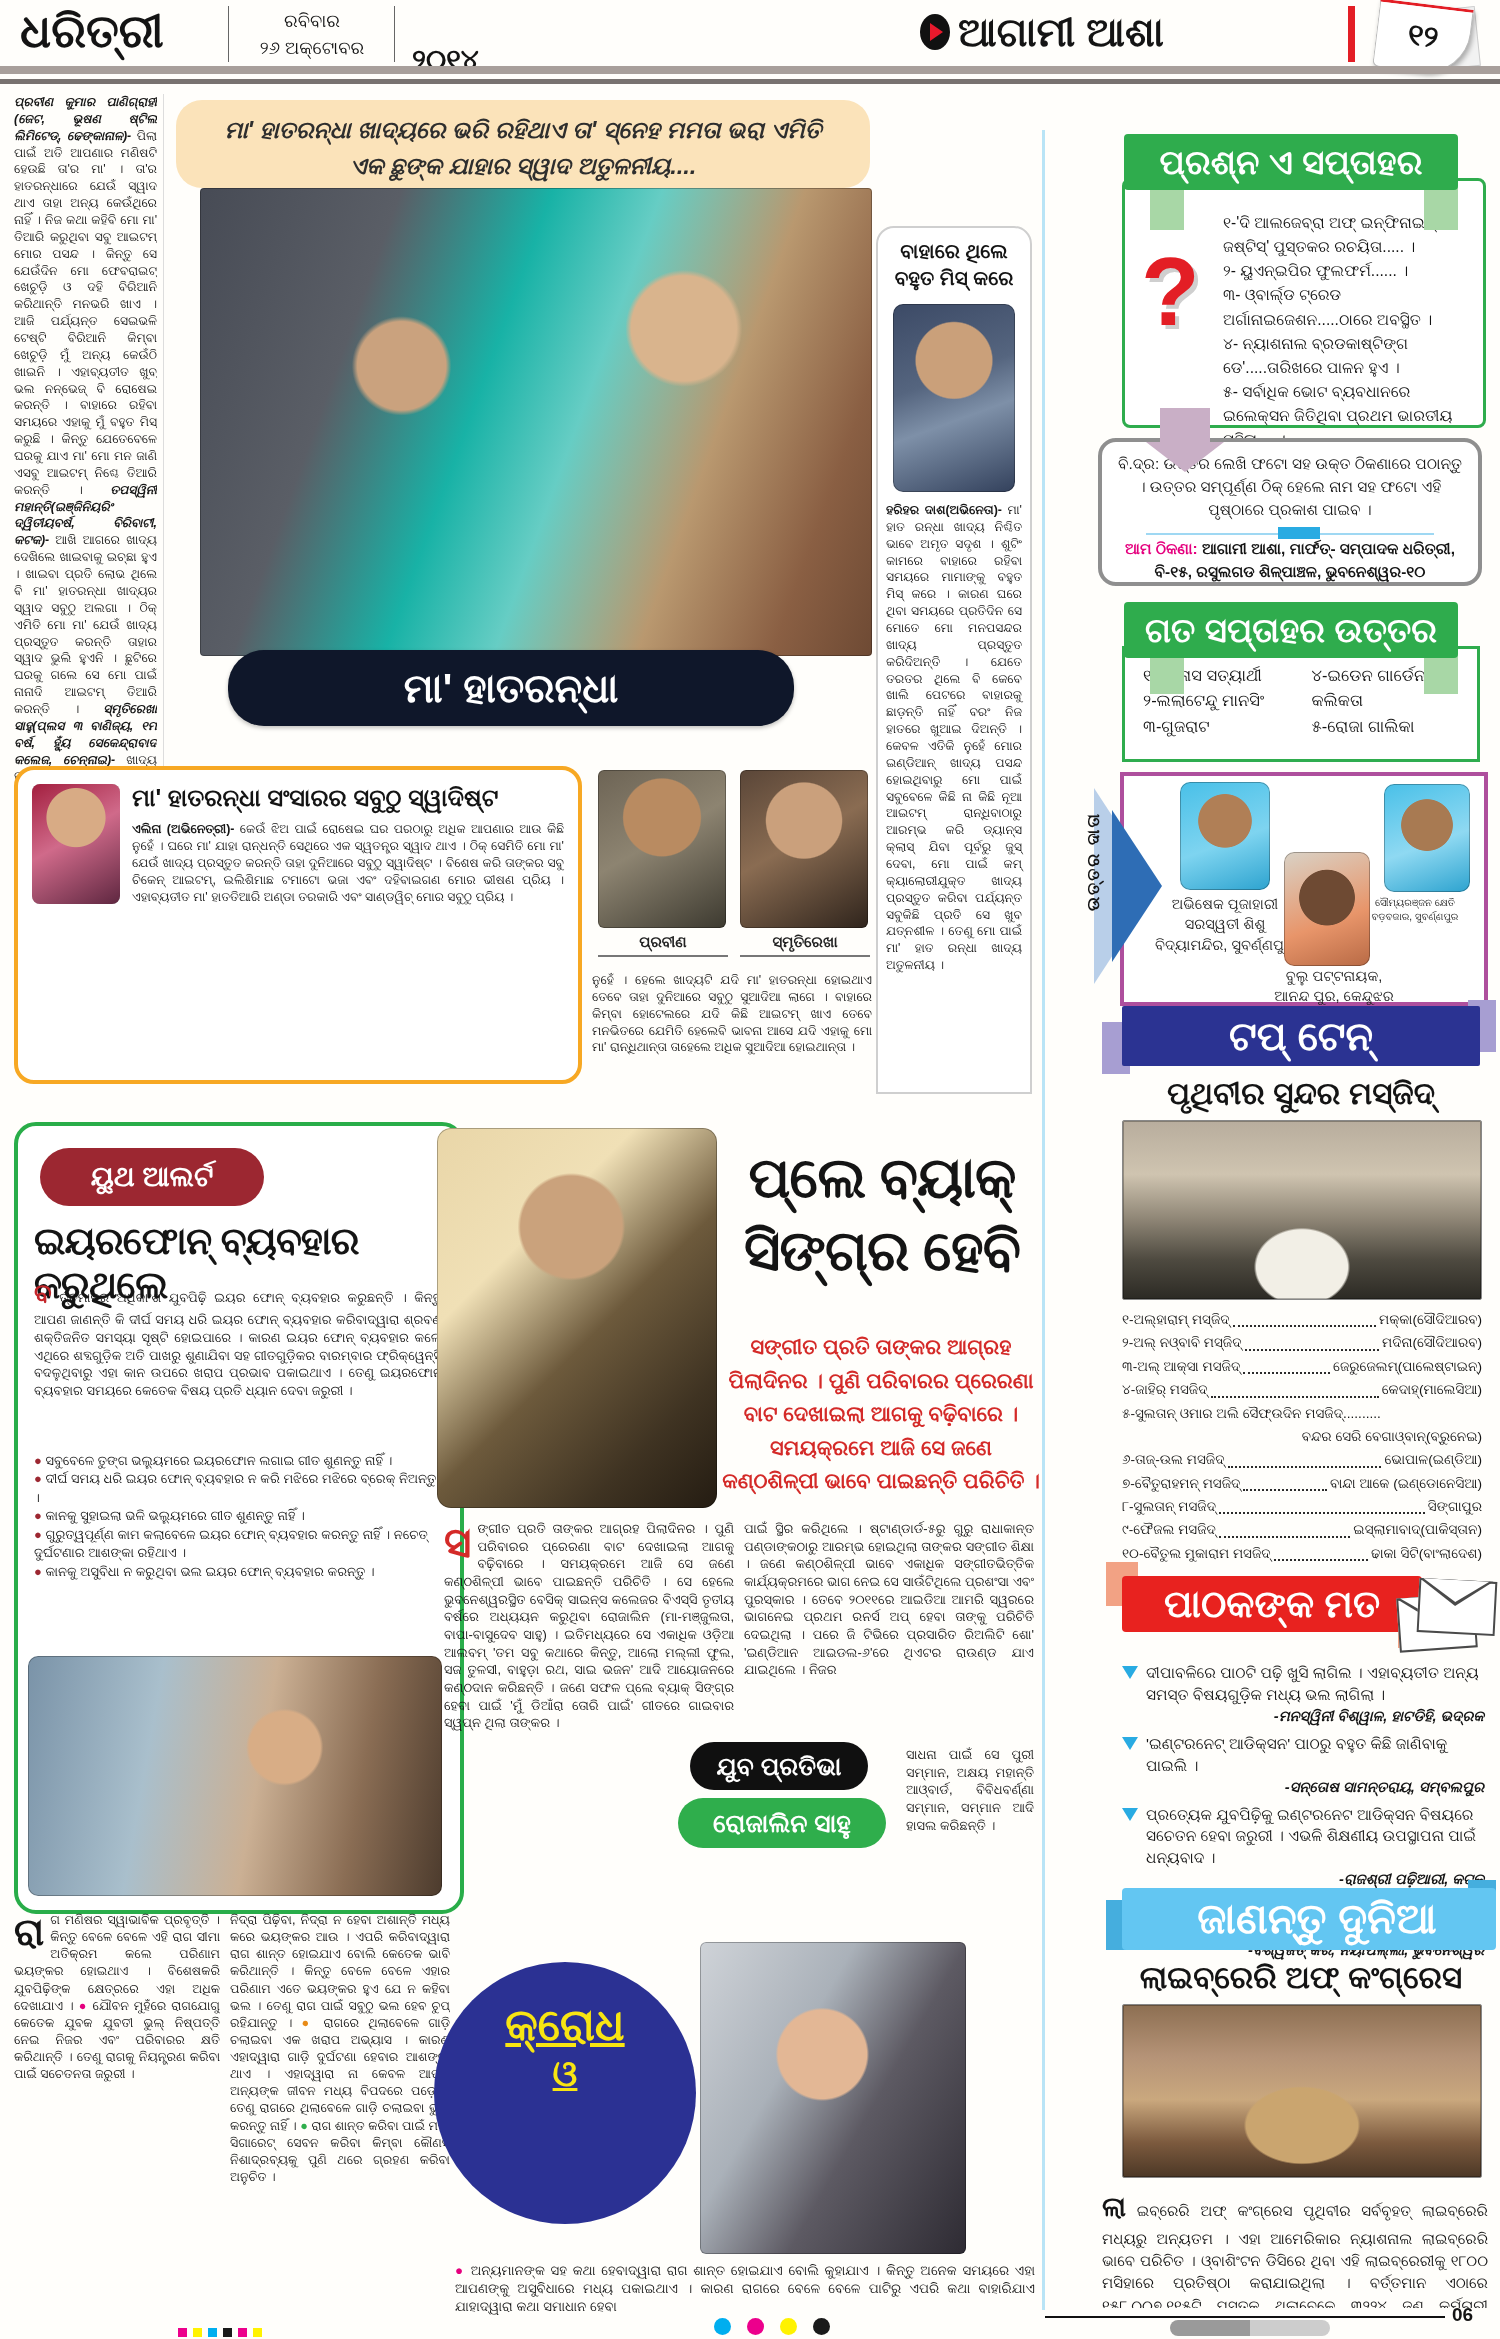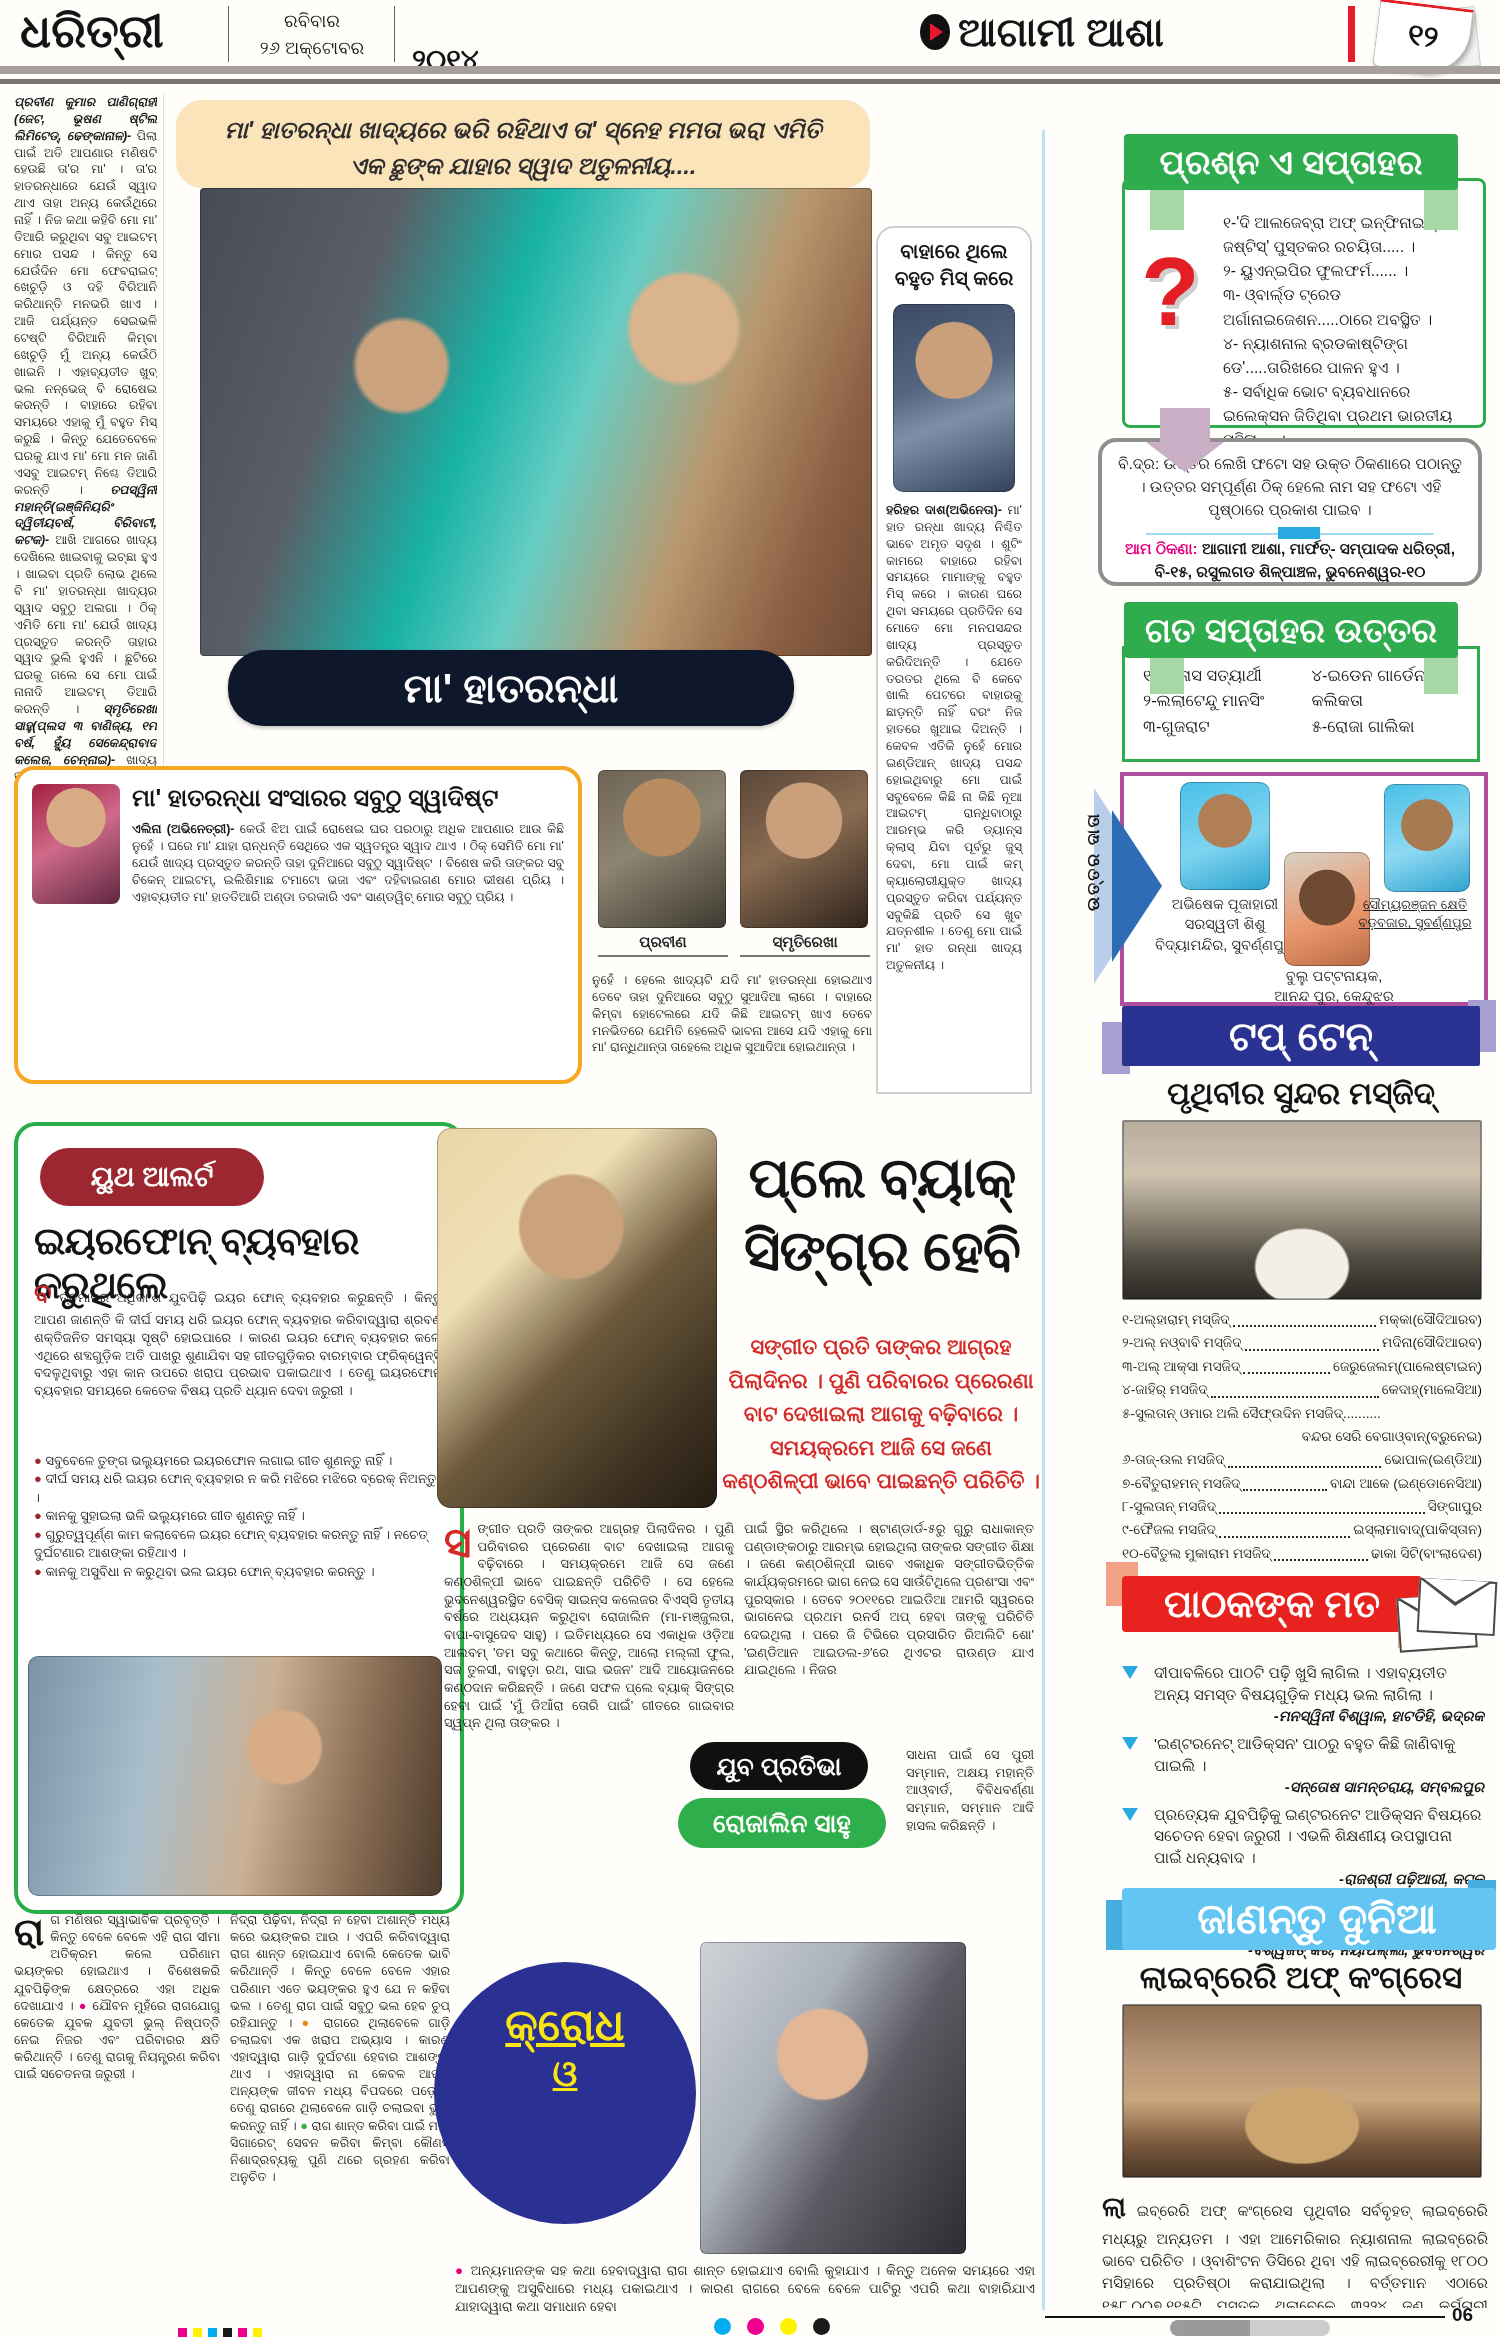--- a/index.html
+++ b/index.html
@@ -17,21 +17,21 @@
   .photo{border-radius:8px;box-shadow:inset 0 0 0 1px rgba(0,0,0,.28);}
   .pill{border-radius:30px;color:#fff;font-weight:bold;text-align:center;}
   .dotrow{display:flex;align-items:flex-end;font-size:13.6px;line-height:1.72;}
   .dotlead{flex:1;border-bottom:2px dotted #2b2b2b;margin:0 3px 4px 3px;}
   .envlp{position:absolute;background:#fff;border:2px solid #4a4a4a;}
   .envlp::before{content:"";position:absolute;left:-2px;top:-2px;width:0;height:0;
      border-left:37px solid transparent;border-right:37px solid transparent;border-top:26px solid #4a4a4a;}
   .envlp::after{content:"";position:absolute;left:2px;top:-2px;width:0;height:0;
      border-left:33px solid transparent;border-right:33px solid transparent;border-top:22px solid #fff;}
   .vline{background:#b9e4f6;}
-  .opin{display:flex;gap:16px;font-size:15.4px;line-height:1.42;}
+  .opin{display:flex;gap:8px;font-size:15.4px;line-height:1.42;}
   .tri{width:0;height:0;border-left:8px solid transparent;border-right:8px solid transparent;
        border-top:13px solid #29abe2;margin-top:4px;flex:none;}
   .author{text-align:right;font-weight:bold;font-style:italic;font-size:14.6px;margin:2px 0 8px 0;}
   .caption{font-size:15px;line-height:1.4;text-align:center;font-weight:bold;color:#222;}
 </style>
 </head>
 <body>
 
 <div class="page">
 
@@ -257,21 +257,21 @@
   <div class="abs" style="left:1284px;top:852px;width:88px;height:116px;">
     <div class="photo" style="width:86px;height:114px;border-radius:10px;background:radial-gradient(circle at 50% 40%, #6e4a33 0 34%, rgba(0,0,0,0) 35%),linear-gradient(160deg,#d9d2c6 0%,#e8956a 60%,#b86a45 100%);"></div>
   </div>
   <div class="abs caption" style="left:1254px;top:966px;width:160px;font-weight:normal;font-size:14.6px;">
     <div>ବୁଲୁ ପଟ୍ଟନାୟକ,</div>
     <div>ଆନନ୍ଦ ପୁର, କେନ୍ଦୁଝର</div>
   </div>
   <div class="abs" style="left:1384px;top:784px;width:88px;height:110px;">
     <div class="photo" style="width:86px;height:108px;border-radius:10px;background:radial-gradient(circle at 50% 38%, #a87a52 0 32%, rgba(0,0,0,0) 33%),linear-gradient(160deg,#49c0e8 0%,#8fd9f2 55%,#2da3cf 100%);"></div>
   </div>
-  <div class="abs caption" style="left:1342px;top:896px;width:146px;font-weight:normal;font-size:13px;text-decoration:underline;">
+  <div class="abs caption" style="left:1342px;top:896px;width:146px;font-weight:normal;font-size:10px;">
     <div>ସୌମ୍ୟରଞ୍ଜନ କ୍ଷେତି</div>
     <div>ବଡ଼ବଜାର, ସୁବର୍ଣ୍ଣପୁର</div>
   </div>
 
   <div class="abs tab" style="left:1102px;top:1022px;width:28px;height:52px;background:#a79ed2;"></div>
   <div class="abs tab" style="left:1468px;top:1000px;width:28px;height:52px;background:#a79ed2;"></div>
   <div class="abs hdrbar" style="left:1122px;top:1006px;width:358px;height:60px;background:#2b3392;font-size:40px;line-height:60px;border-radius:2px;">
     <span>ଟପ୍ ଟେନ୍</span>
   </div>
   <div class="abs b ctr" style="left:1122px;top:1076px;width:358px;font-size:31px;">ପୃଥିବୀର ସୁନ୍ଦର ମସ୍‌ଜିଦ୍</div>

